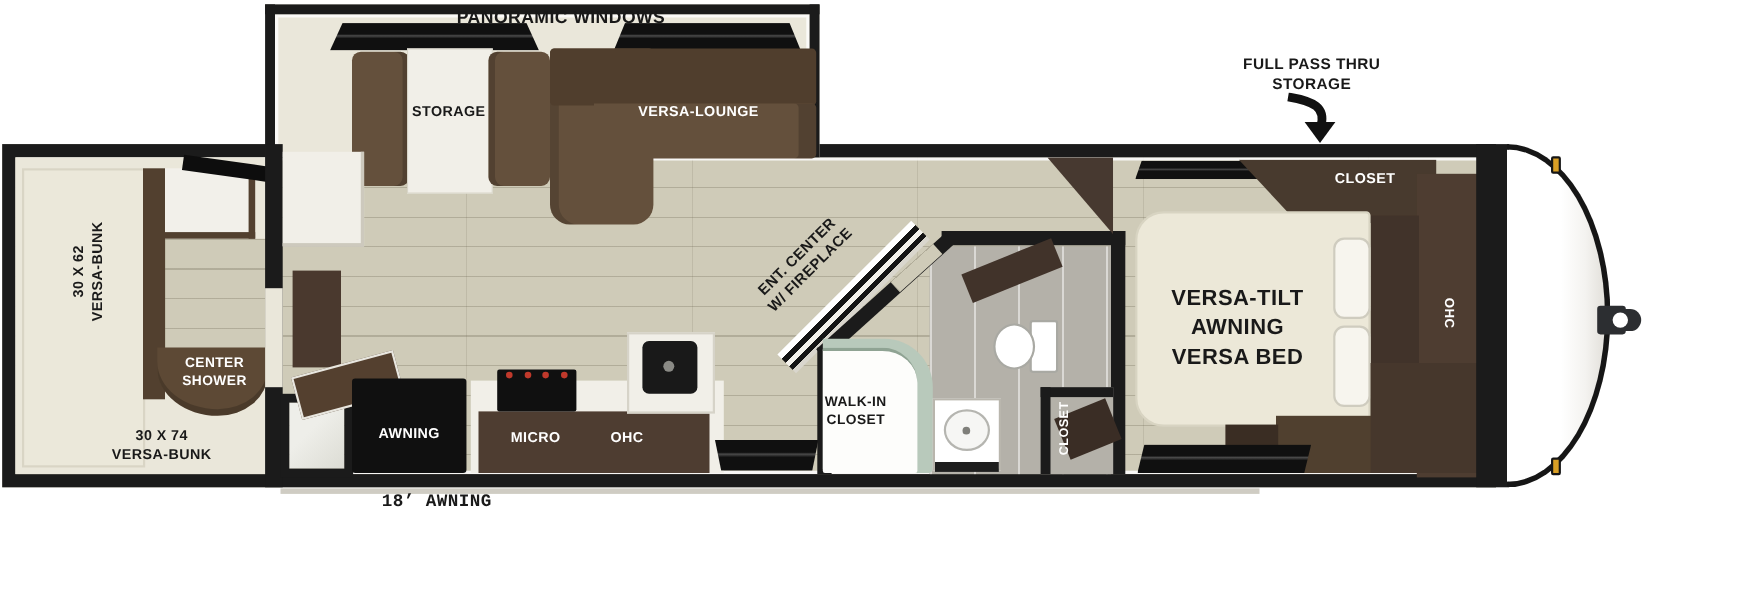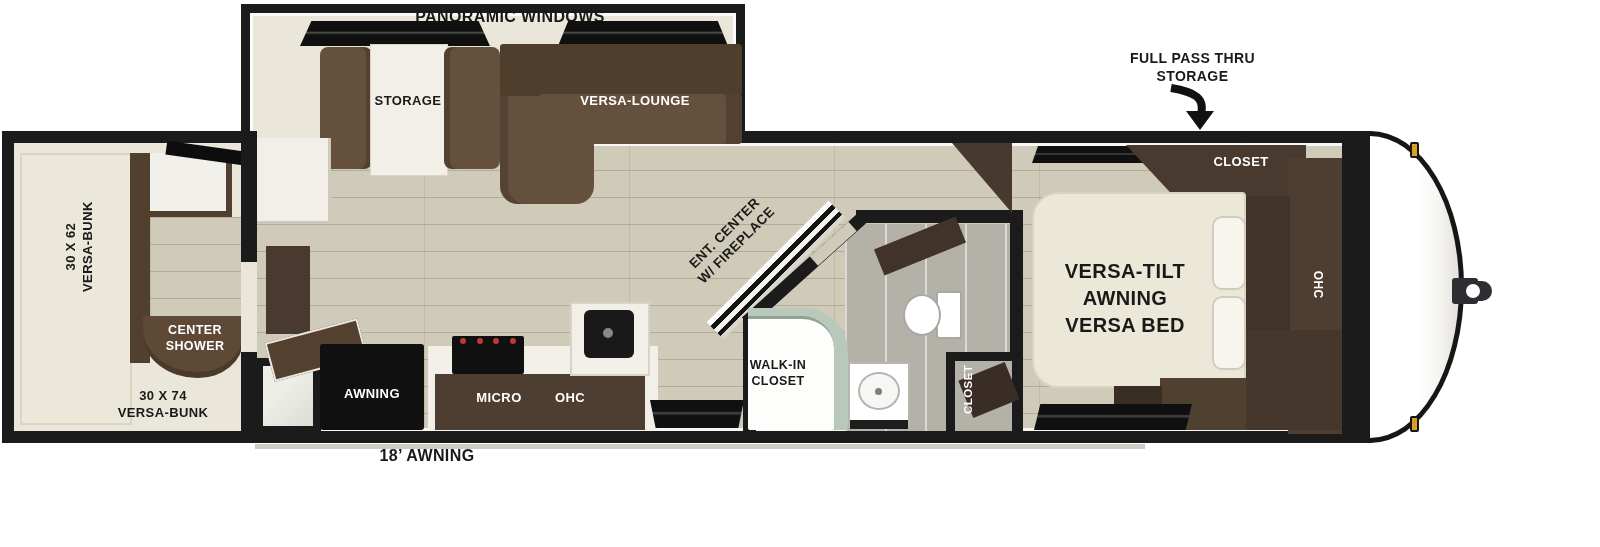--- a/index.html
+++ b/index.html
@@ -25,21 +25,21 @@
   .win{background:linear-gradient(180deg,#101010 0 40%, #4a4a4a 46%, #101010 56%);}
 </style>
 </head>
 <body>
 
 <div id="canvas">
 
   <div class="abs wood" style="left:2px; top:131px; width:1358px; height:312px; border:12px solid var(--wall,#1b1b1b); box-shadow:inset 0 0 0 3px rgba(255,255,255,.85); box-sizing:border-box;"></div>
 
   <div class="abs" style="left:255px; top:444px; width:890px; height:5px; background:#cfccc3;"></div>
-  <div class="lbl" style="left:347px; top:446px; width:160px; font-size:16px;">18’ AWNING</div>
+  <div class="lbl" style="left:317px; top:446px; width:160px; font-size:16px;font-family:Liberation Mono, monospace;">18’ AWNING</div>
 
   <div class="abs cream" style="left:241px; top:4px; width:504px; height:139px; border:9px solid var(--wall,#1b1b1b); border-bottom:none; box-shadow:inset 0 0 0 3px rgba(255,255,255,.8); box-sizing:border-box;"></div>
   <div class="lbl" style="left:360px; top:7px; width:300px; font-size:16px;">PANORAMIC WINDOWS</div>
   <div class="abs win" style="left:300px; top:21px; width:190px; height:25px; clip-path:polygon(6% 0,94% 0,100% 100%,0 100%);"></div>
   <div class="abs win" style="left:558px; top:21px; width:170px; height:25px; clip-path:polygon(6% 0,94% 0,100% 100%,0 100%);"></div>
 
   <div class="abs" style="left:320px; top:47px; width:52px; height:122px; background:var(--sofa_brown,#64503c); border-radius:8px; box-shadow:inset -6px 0 0 rgba(0,0,0,.18);"></div>
   <div class="abs" style="left:370px; top:44px; width:76px; height:130px; background:var(--counter_white,#f1efe8); border:1px solid #d8d5c8;"></div>
   <div class="abs" style="left:444px; top:47px; width:56px; height:122px; background:var(--sofa_brown,#64503c); border-radius:8px; box-shadow:inset 6px 0 0 rgba(0,0,0,.18);"></div>
   <div class="lbl" style="left:358px; top:93px; width:100px;">STORAGE</div>
@@ -57,21 +57,21 @@
   <div class="abs" style="left:166px; top:146px; width:78px; height:14px; background:#0d0d0d; transform:rotate(8deg);"></div>
   <div class="lbl" style="left:20px; top:230px; width:120px; transform:rotate(-90deg);">
     <span>30 X 62</span>
       <span>VERSA-BUNK</span>
   </div>
   <div class="abs" style="left:143px; top:316px; width:100px; height:62px; background:#5d4935; border-radius:0 0 45% 55% / 0 0 60% 70%; box-shadow:inset 0 -6px 0 rgba(0,0,0,.2);"></div>
   <div class="lbl white" style="left:147px; top:322px; width:96px; font-size:12.5px;">
     <span>CENTER</span>
       <span>SHOWER</span>
   </div>
-  <div class="lbl" style="left:83px; top:388px; width:160px;">
+  <div class="lbl" style="left:67px; top:388px; width:160px;">
     <span>30 X 74</span>
       <span>VERSA-BUNK</span>
   </div>
 
   <div class="abs wall" style="left:241px; top:131px; width:16px; height:312px;"></div>
   <div class="abs cream" style="left:241px; top:262px; width:16px; height:90px;"></div>
 
   <div class="abs" style="left:255px; top:358px; width:66px; height:76px; border:8px solid var(--wall,#1b1b1b); background:linear-gradient(135deg,#eeeee9 40%, #dcdcd4); box-sizing:border-box;"></div>
 
   <div class="abs" style="left:257px; top:138px; width:74px; height:86px; background:var(--counter_white,#f1efe8); border-right:3px solid #cdc9bd; border-bottom:3px solid #cdc9bd; box-sizing:border-box;"></div>
@@ -85,21 +85,21 @@
     <i style="width:6px;height:6px;background:#c0392b;border-radius:50%;"></i>
     <i style="width:6px;height:6px;background:#c0392b;border-radius:50%;"></i>
     <i style="width:6px;height:6px;background:#c0392b;border-radius:50%;"></i>
     <i style="width:6px;height:6px;background:#c0392b;border-radius:50%;"></i>
   </div>
   <div class="abs" style="left:570px; top:302px; width:80px; height:74px; background:var(--counter_white,#f1efe8); border:2px solid #d6d3c8; box-sizing:border-box;"></div>
   <div class="abs" style="left:584px; top:310px; width:50px; height:48px; background:#191919; border-radius:6px;"></div>
   <div class="abs" style="left:603px; top:328px; width:10px; height:10px; background:#8a8a85; border-radius:50%;"></div>
   <div class="abs" style="left:320px; top:344px; width:104px; height:86px; background:var(--appliance_black,#101010); border-radius:3px;"></div>
   <div class="lbl white" style="left:322px; top:386px; width:100px;">AWNING</div>
-  <div class="lbl white" style="left:464px; top:390px; width:70px;">MICRO</div>
+  <div class="lbl white" style="left:452px; top:390px; width:70px;">MICRO</div>
   <div class="lbl white" style="left:540px; top:390px; width:60px;">OHC</div>
   <div class="abs win" style="left:650px; top:400px; width:94px; height:28px; clip-path:polygon(0 0,100% 0,94% 100%,6% 100%);"></div>
 
   <div class="abs" style="left:690px; top:258px; width:172px; height:24px; transform:rotate(-45deg); background:linear-gradient(#ffffff 0 22%, #141414 22% 44%, #f4f2ec 44% 62%, #141414 62% 82%, #d9d6cd 82% 100%);"></div>
   <div class="lbl" style="left:628px; top:222px; width:205px; transform:rotate(-45deg); font-size:13.5px;">
     <span>ENT. CENTER</span>
       <span>W/ FIREPLACE</span>
   </div>
 
   <div class="abs" style="left:845px; top:224px; width:165px; height:207px; background:var(--bath_gray,#b4b1a9); background-image:repeating-linear-gradient(90deg, rgba(255,255,255,.5) 0 2px, rgba(0,0,0,0) 2px 40px);"></div>

